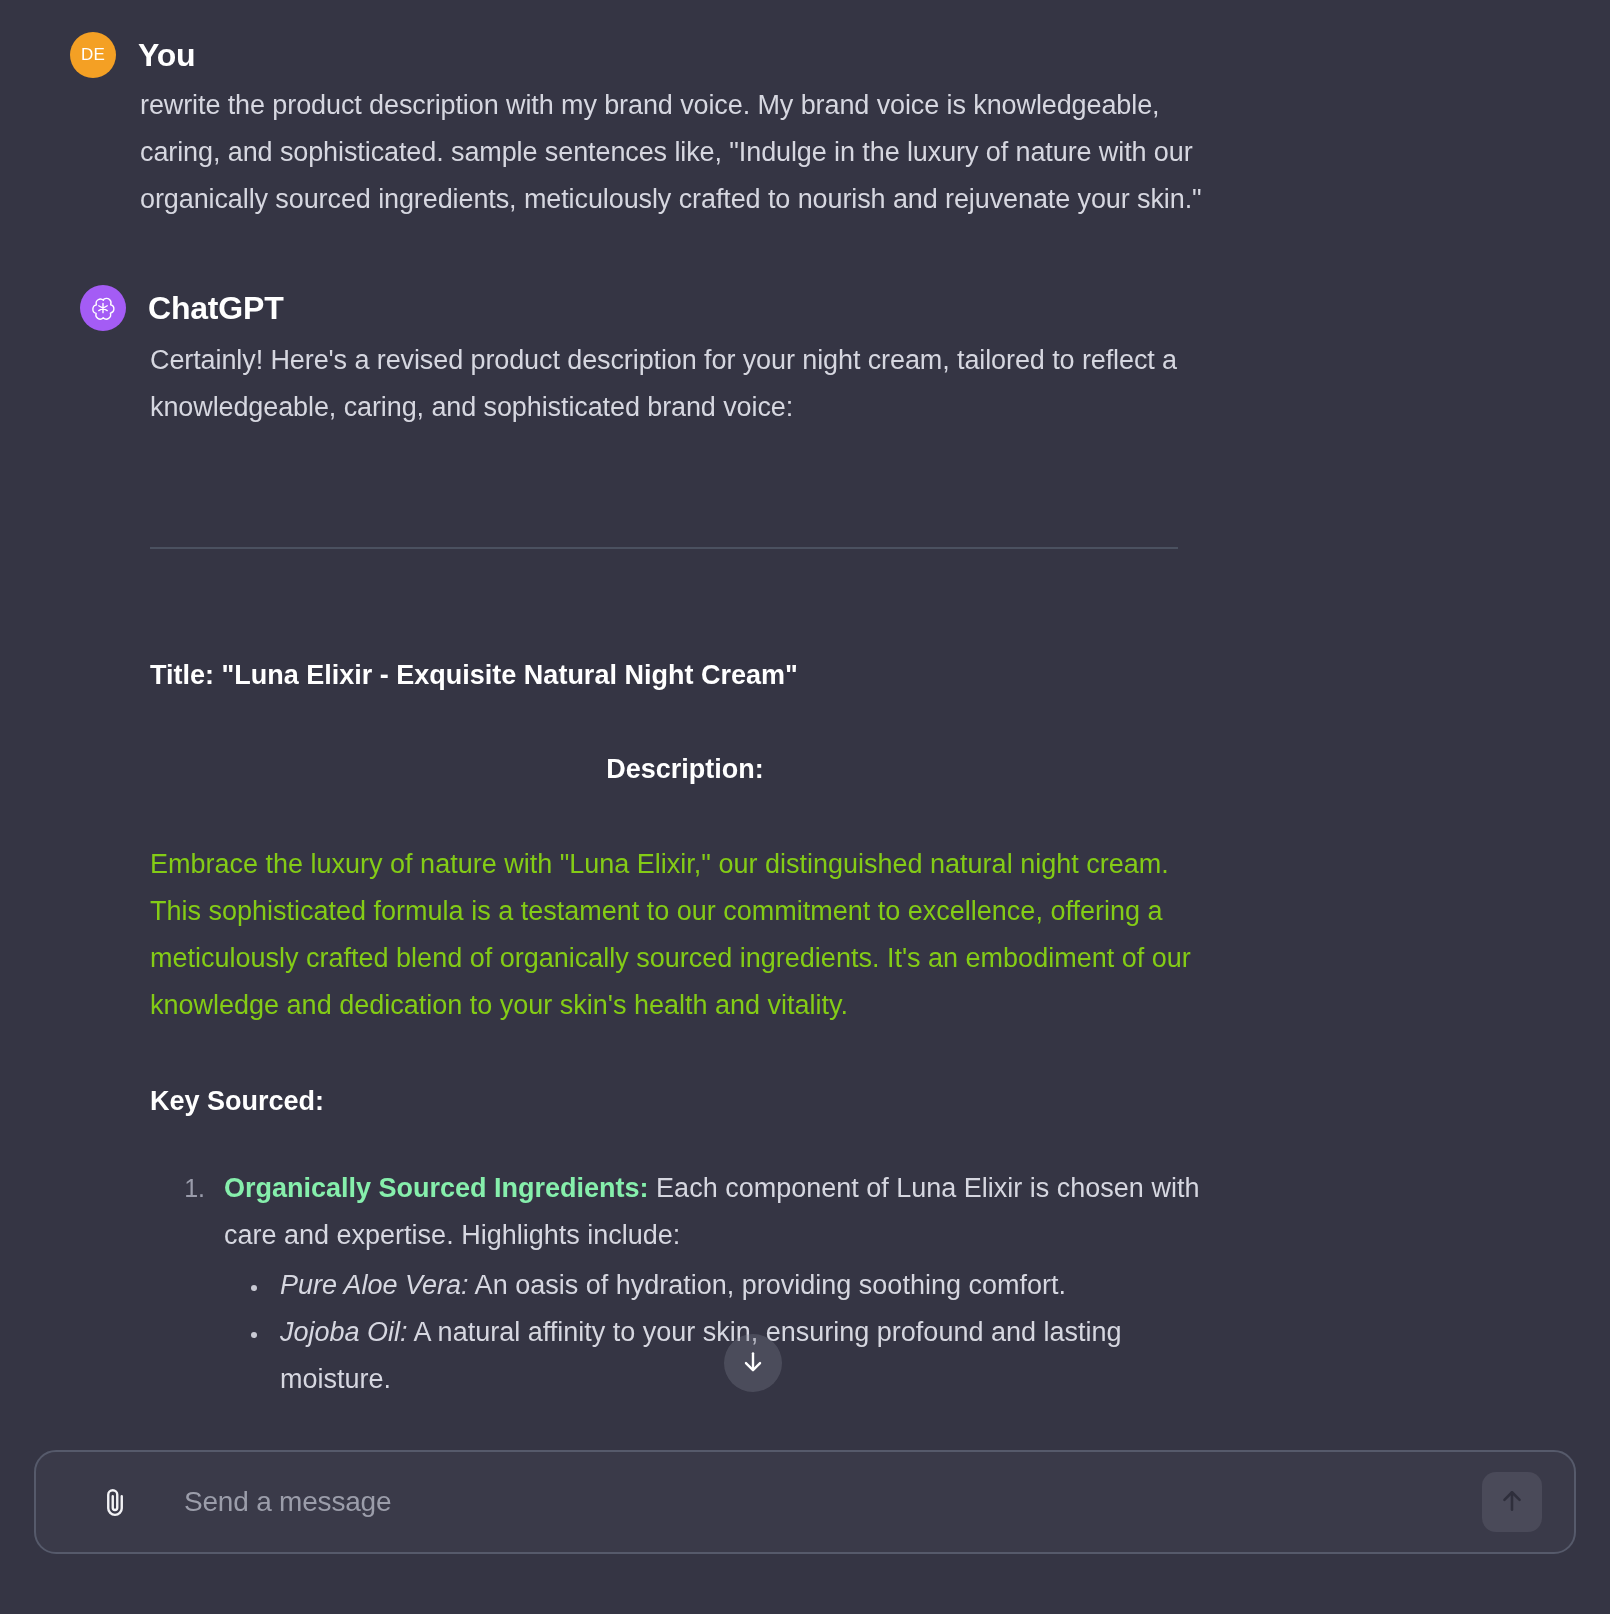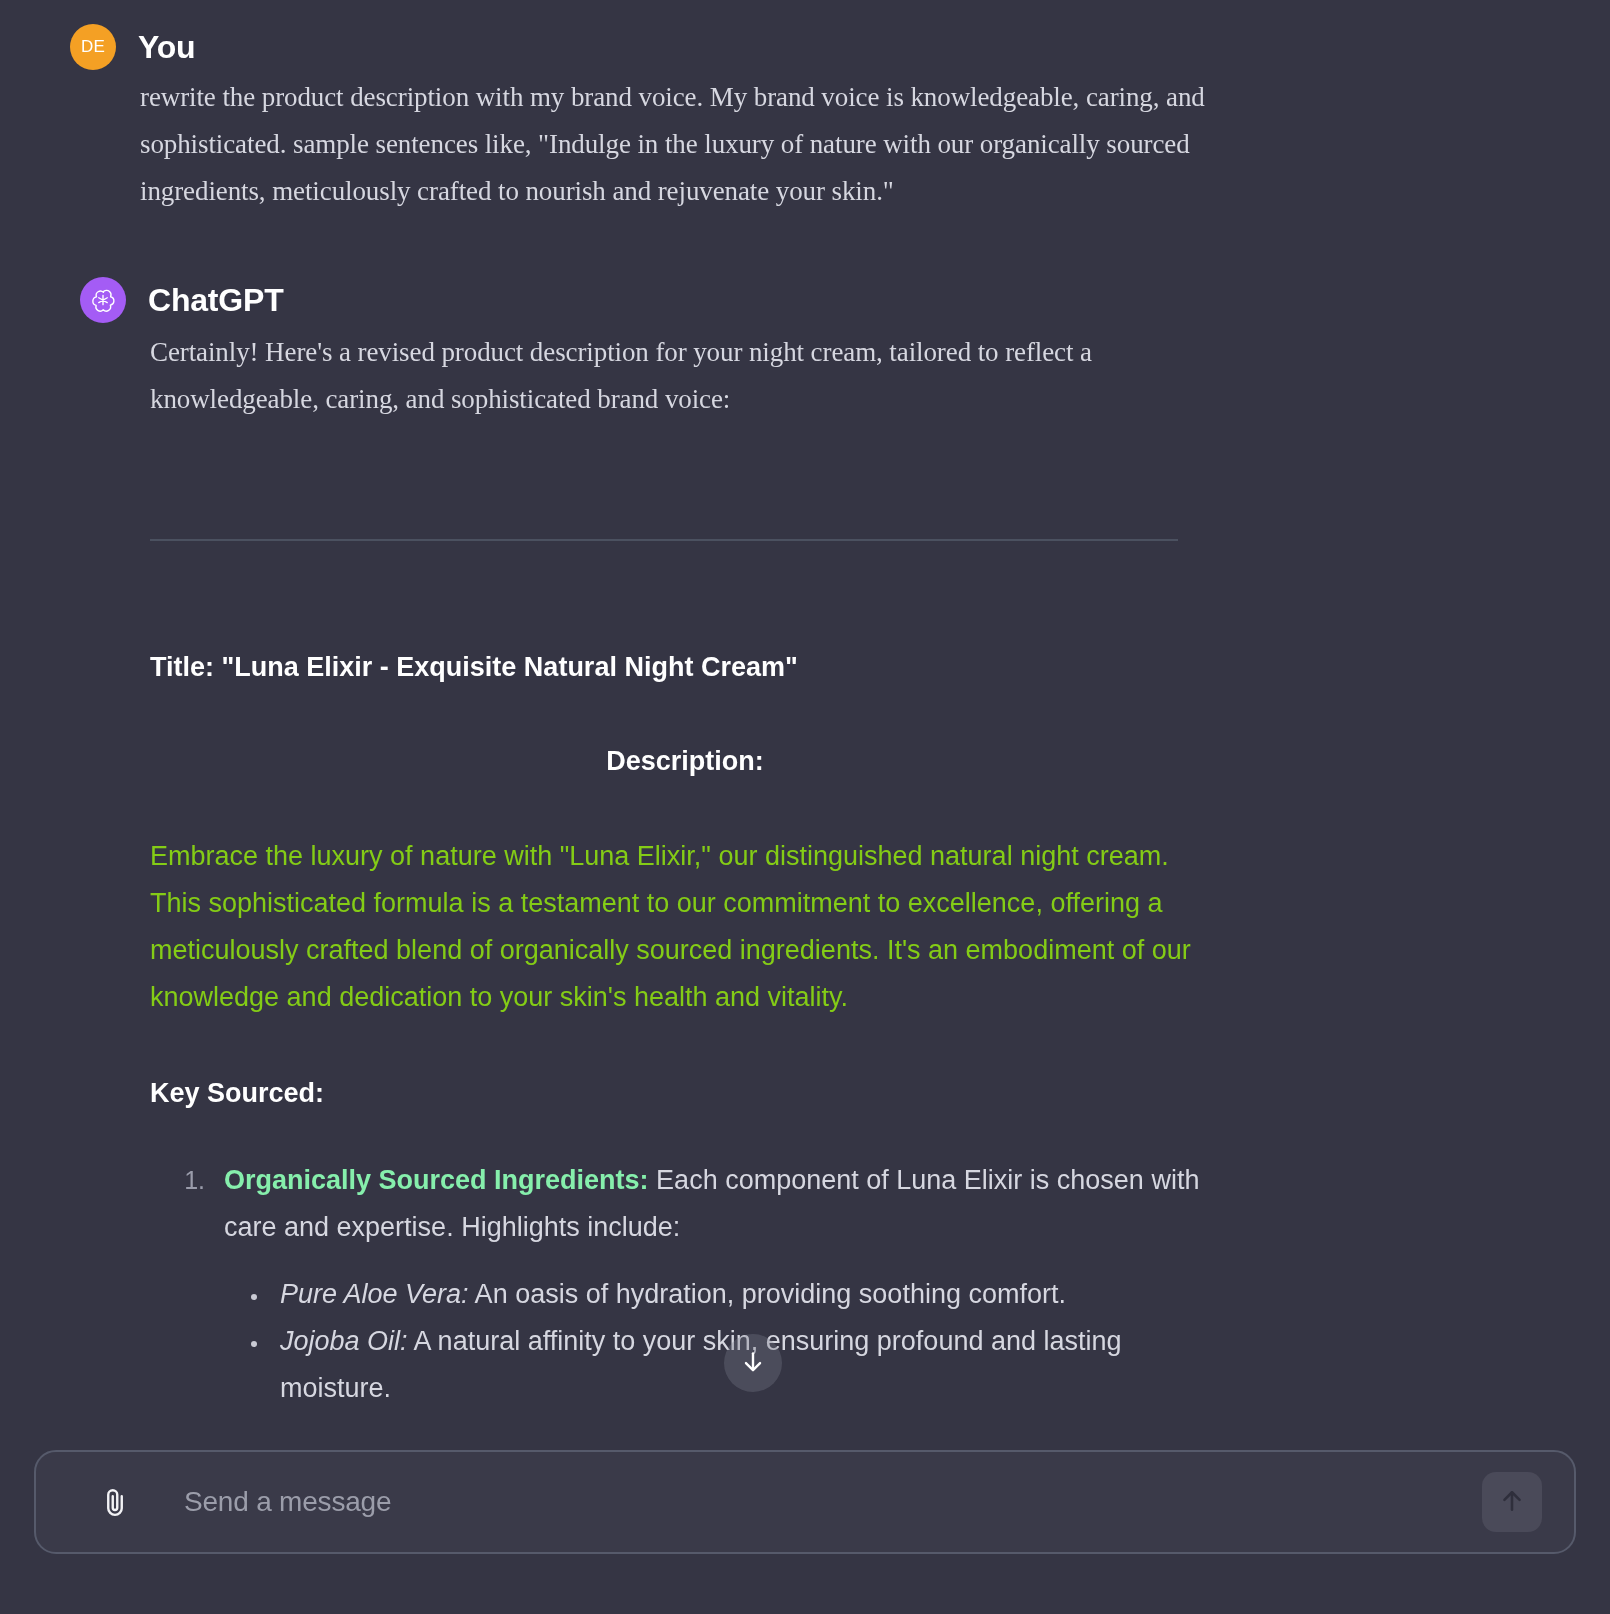--- a/index.html
+++ b/index.html
@@ -15,21 +15,21 @@
     position: relative;
     width: 1610px;
     height: 1614px;
     background: #353544;
     overflow: hidden;
   }
 
   
   .conversation {
     position: absolute;
-    top: 0; left: 0;
+    top: 8px; left: 0;
     width: 1610px;
     height: 1448px;
     overflow: hidden;
     padding: 0;
   }
 
   .msg {
     position: relative;
     padding: 0 140px 0 0;
   }
@@ -70,21 +70,21 @@
   }
 
   .msg-body {
     padding-left: 140px;
     padding-right: 250px;
     color: #d6d7e0;
     font-size: 27px;
     line-height: 47px;
     letter-spacing: -0.1px;
   }
-  .msg-body p { margin: 0; font-family: Liberation Serif, serif; }
+  .msg-body p { margin: 0; }
 
   .msg-user .msg-body { margin-top: 4px; }
   .msg-assistant .msg-body { margin-top: 6px; }
 
   
   .answer {
     padding-left: 140px;
     padding-right: 250px;
     color: #d6d7e0;
     font-size: 27px;
@@ -124,21 +124,21 @@
   .answer ol > li::marker {
     color: #9a9cab;
     font-size: 25px;
   }
   .answer ol > li > .li-text strong {
     color: #86efac;
     font-weight: 700;
   }
 
   .answer ul {
-    margin: 20px 0 0 0;
+    margin: 3px 0 0 0;
     padding-left: 46px;
     list-style: disc;
   }
   .answer ul > li {
     padding-left: 10px;
   }
   .answer ul > li::marker {
     color: #c9cad4;
     font-size: 20px;
   }

